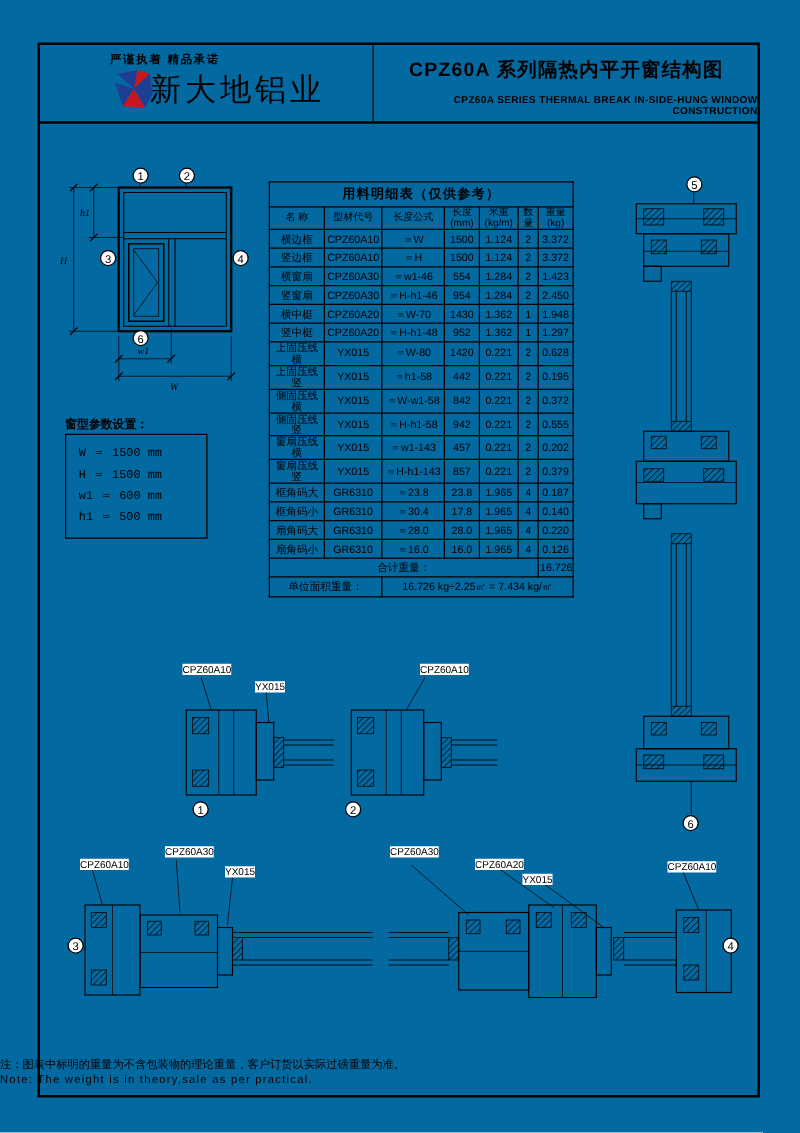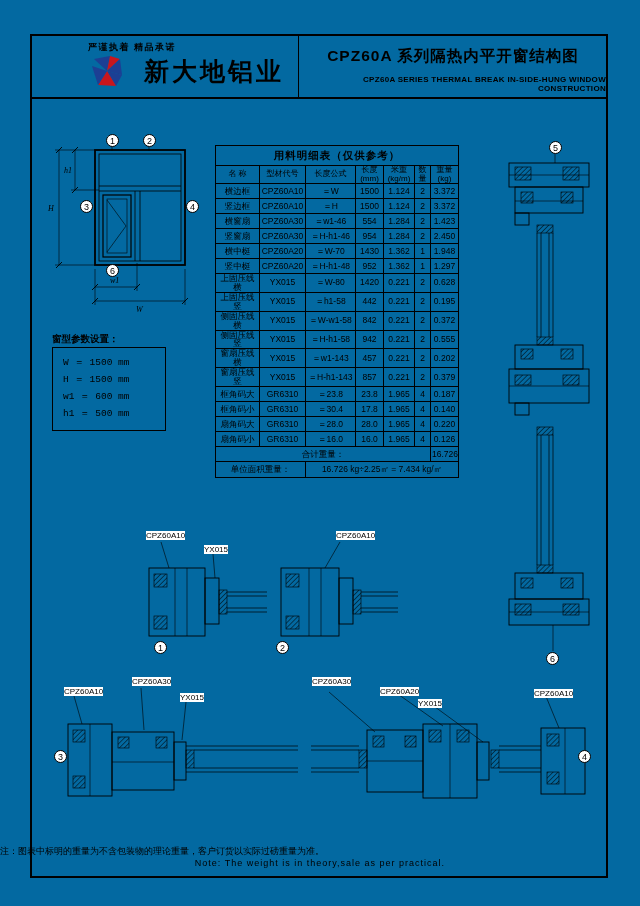--- a/index.html
+++ b/index.html
@@ -4,42 +4,42 @@
 <style>
   * { margin:0; padding:0; box-sizing:border-box; }
   html,body { background:#fff; }
   .page { position:relative; width:640px; height:906px; background:#0369a1; color:#000;
           font-family:"Liberation Sans","DejaVu Sans",sans-serif; overflow:hidden; }
   .abs { position:absolute; }
   .frame { position:absolute; left:30px; top:34px; width:578px; height:844px; border:2px solid #000; }
   .hline { position:absolute; border-top:2px solid #000; height:0; }
   .vline { position:absolute; border-left:1.5px solid #000; width:0; }
   .slogan { position:absolute; left:88px; top:41px; font-size:9px; font-weight:bold; letter-spacing:1.5px; }
-  .company { position:absolute; left:144px; top:55px; font-size:25px; font-weight:bold;
+  .company { position:absolute; left:120px; top:55px; font-size:25px; font-weight:normal;
              font-family:"Liberation Serif","DejaVu Serif",serif; letter-spacing:3px; }
   .title-cn { position:absolute; left:300px; top:46px; width:306px; text-align:center;
               font-size:15.5px; font-weight:bold; letter-spacing:1px; }
   .title-en { position:absolute; left:300px; top:75px; width:306px; text-align:right;
               font-size:8px; font-weight:bold; letter-spacing:0.3px; }
   .callout { position:absolute; width:13px; height:13px; border:1px solid #000; border-radius:50%;
              font-size:9px; line-height:12px; text-align:center; background:#fff; z-index:5; }
   .plabel { position:absolute; font-size:8px; background:#fff; z-index:4; }
   .params-title { position:absolute; left:52px; top:333px; font-size:9.5px; font-weight:bold; }
   .params-box { position:absolute; left:52px; top:347px; width:114px; height:84px; border:1px solid #000;
                 padding:6px 0 0 10px; }
   .params-box div { font-size:9.5px; line-height:17px;
                     font-family:"Liberation Mono","DejaVu Sans Mono",monospace; }
   .mtable-wrap { position:absolute; left:215px; top:145px; }
   table.mtable { border-collapse:collapse; table-layout:fixed; width:243px;padding-left:48px; }
   .mtable td { border:1px solid #000; font-size:8.5px; text-align:center; height:15px;
                padding:0 1px; line-height:1.05; overflow:hidden; }
   .mtable td.tt { font-size:10.5px; font-weight:bold; height:20px; letter-spacing:1px; }
   .mtable td.hd { font-size:8px; height:18px; }
   .note-cn { position:absolute; left:0; right:0; top:845px; font-size:9px; }
-  .note-en { position:absolute; left:0; right:0; top:858px; text-align:center; font-size:9px; letter-spacing:1px; }
+  .note-en { position:absolute; left:0; right:0; top:858px; text-align:left; font-size:9px; letter-spacing:1px; }
   .dim { font-size:8px; font-style:italic; fill:#000; font-family:"Liberation Serif","DejaVu Serif",serif; }
 </style>
 </head>
 <body>
 
 <div class="page">
 
   <div class="frame"></div>
   <div class="hline" style="left:32px;top:97px;width:574px;"></div>
   <div class="vline" style="left:298px;top:36px;height:61px;"></div>

